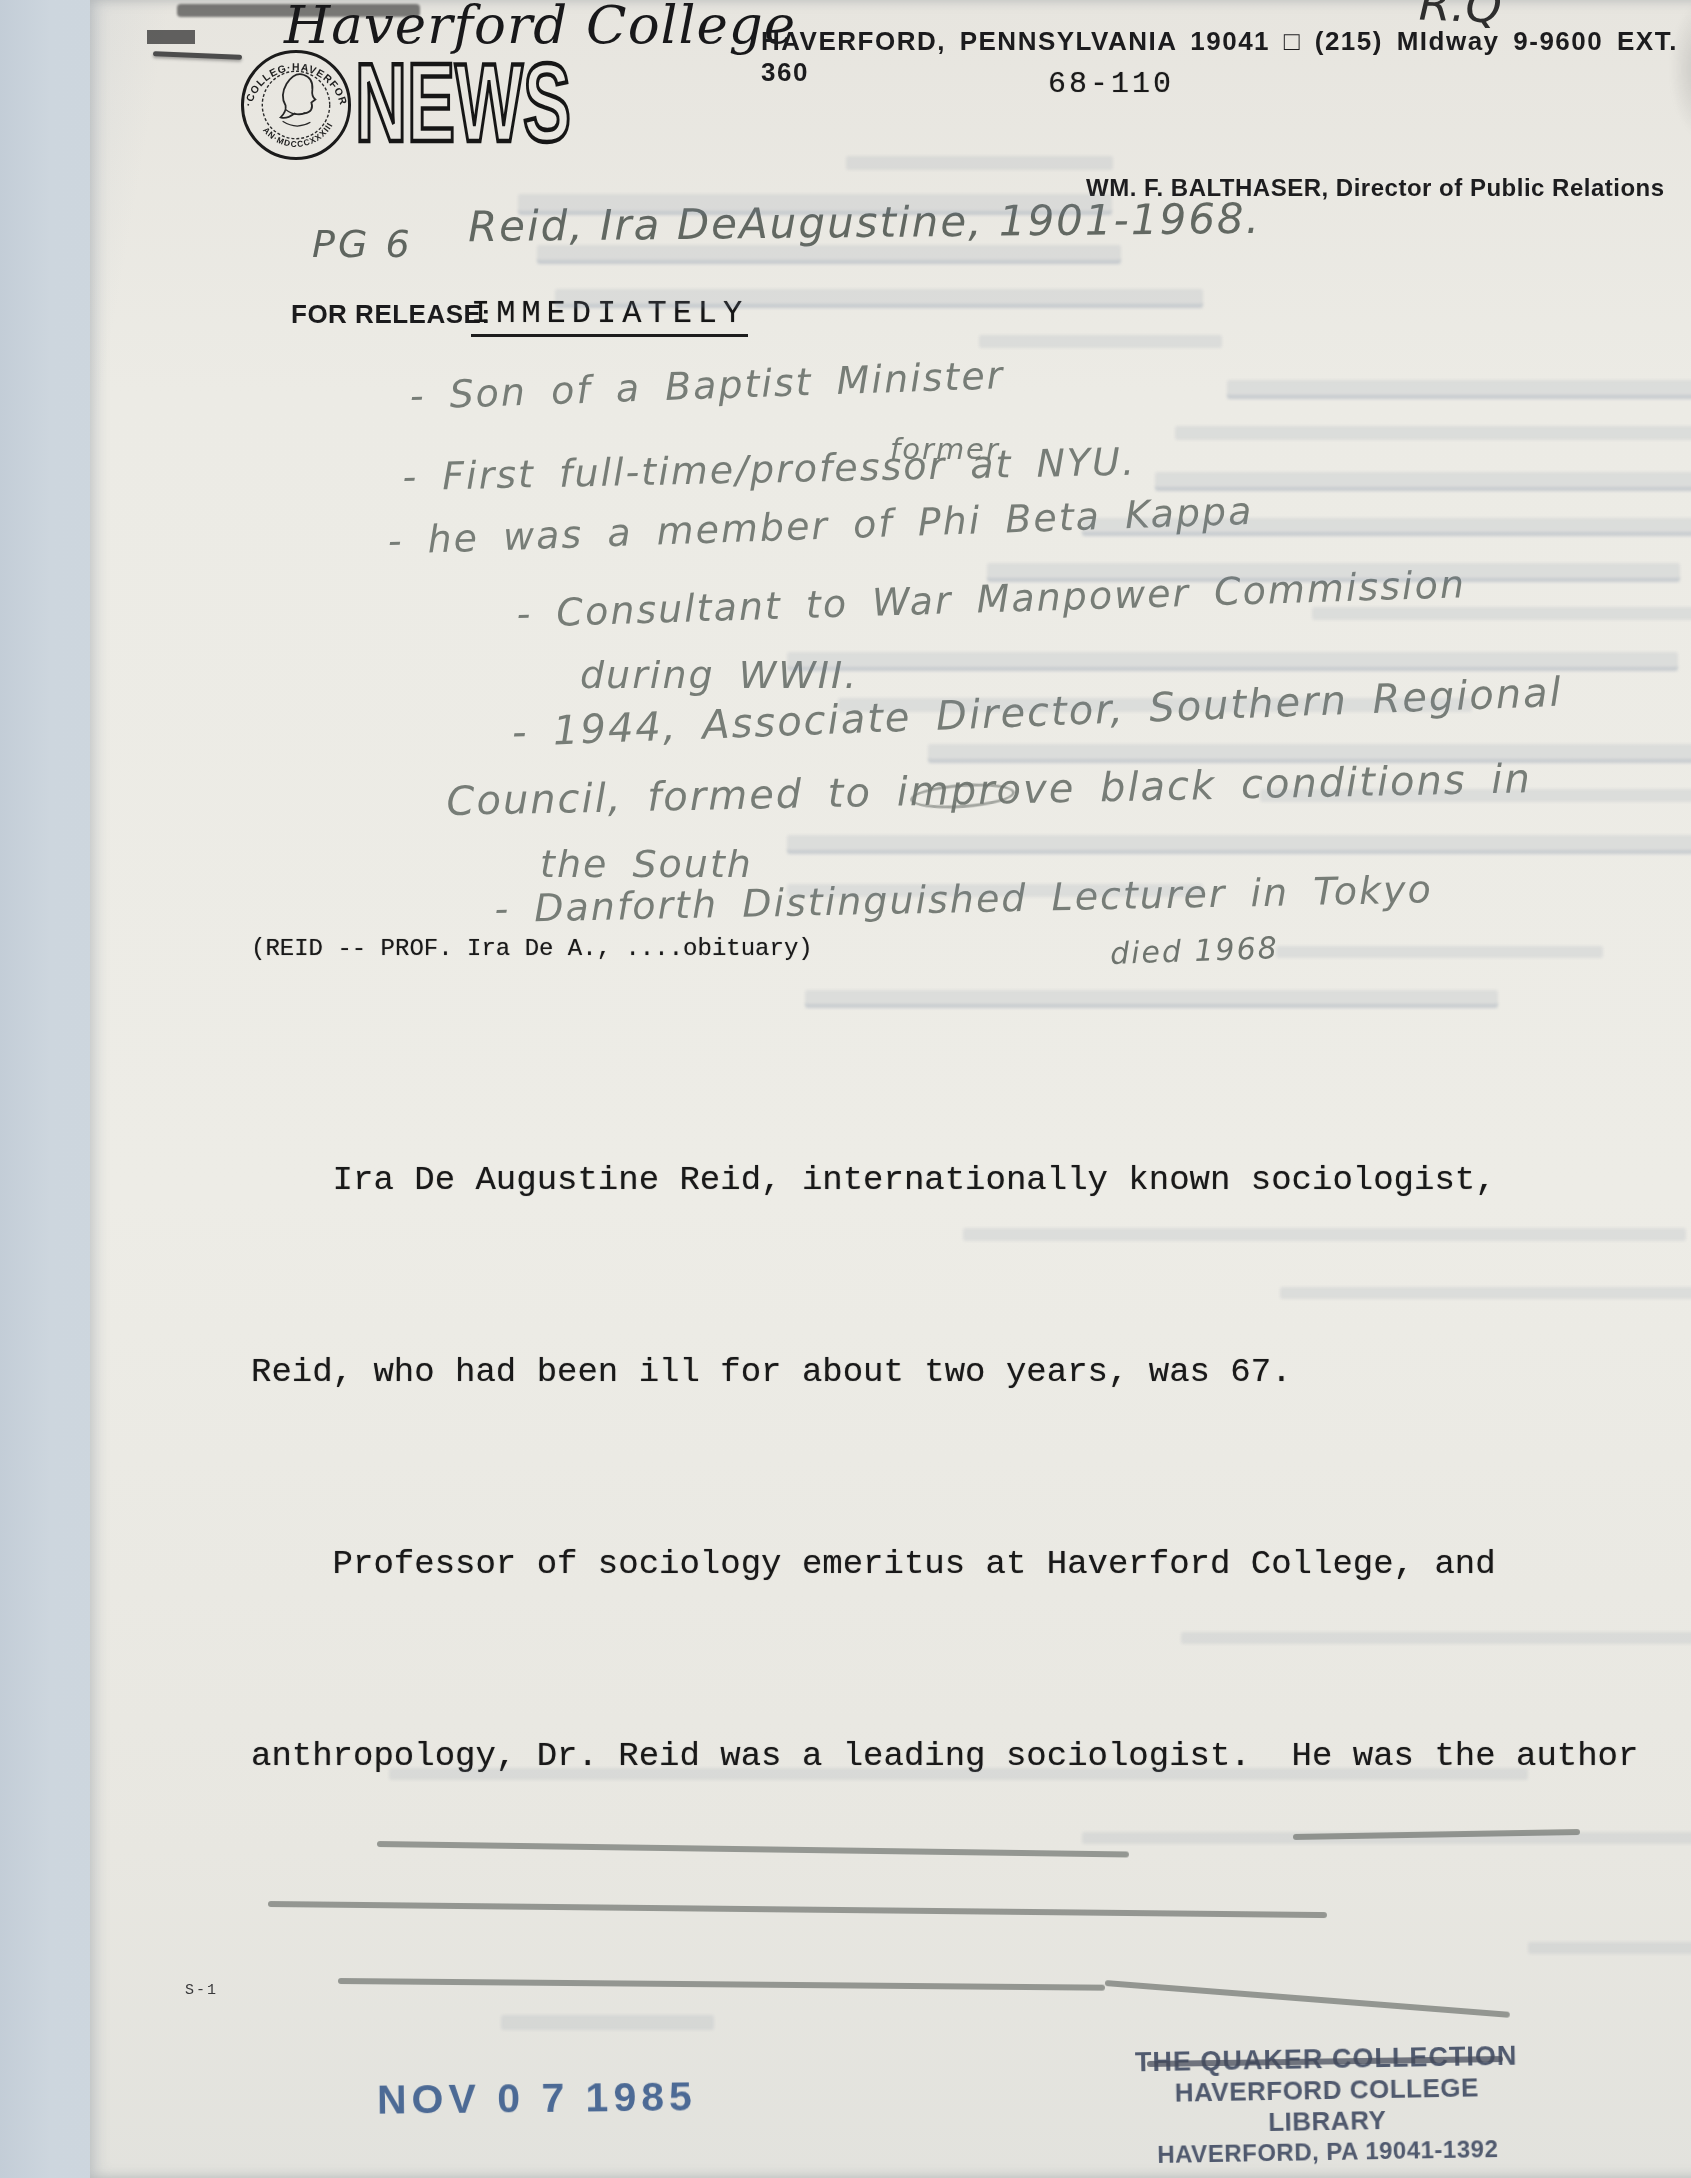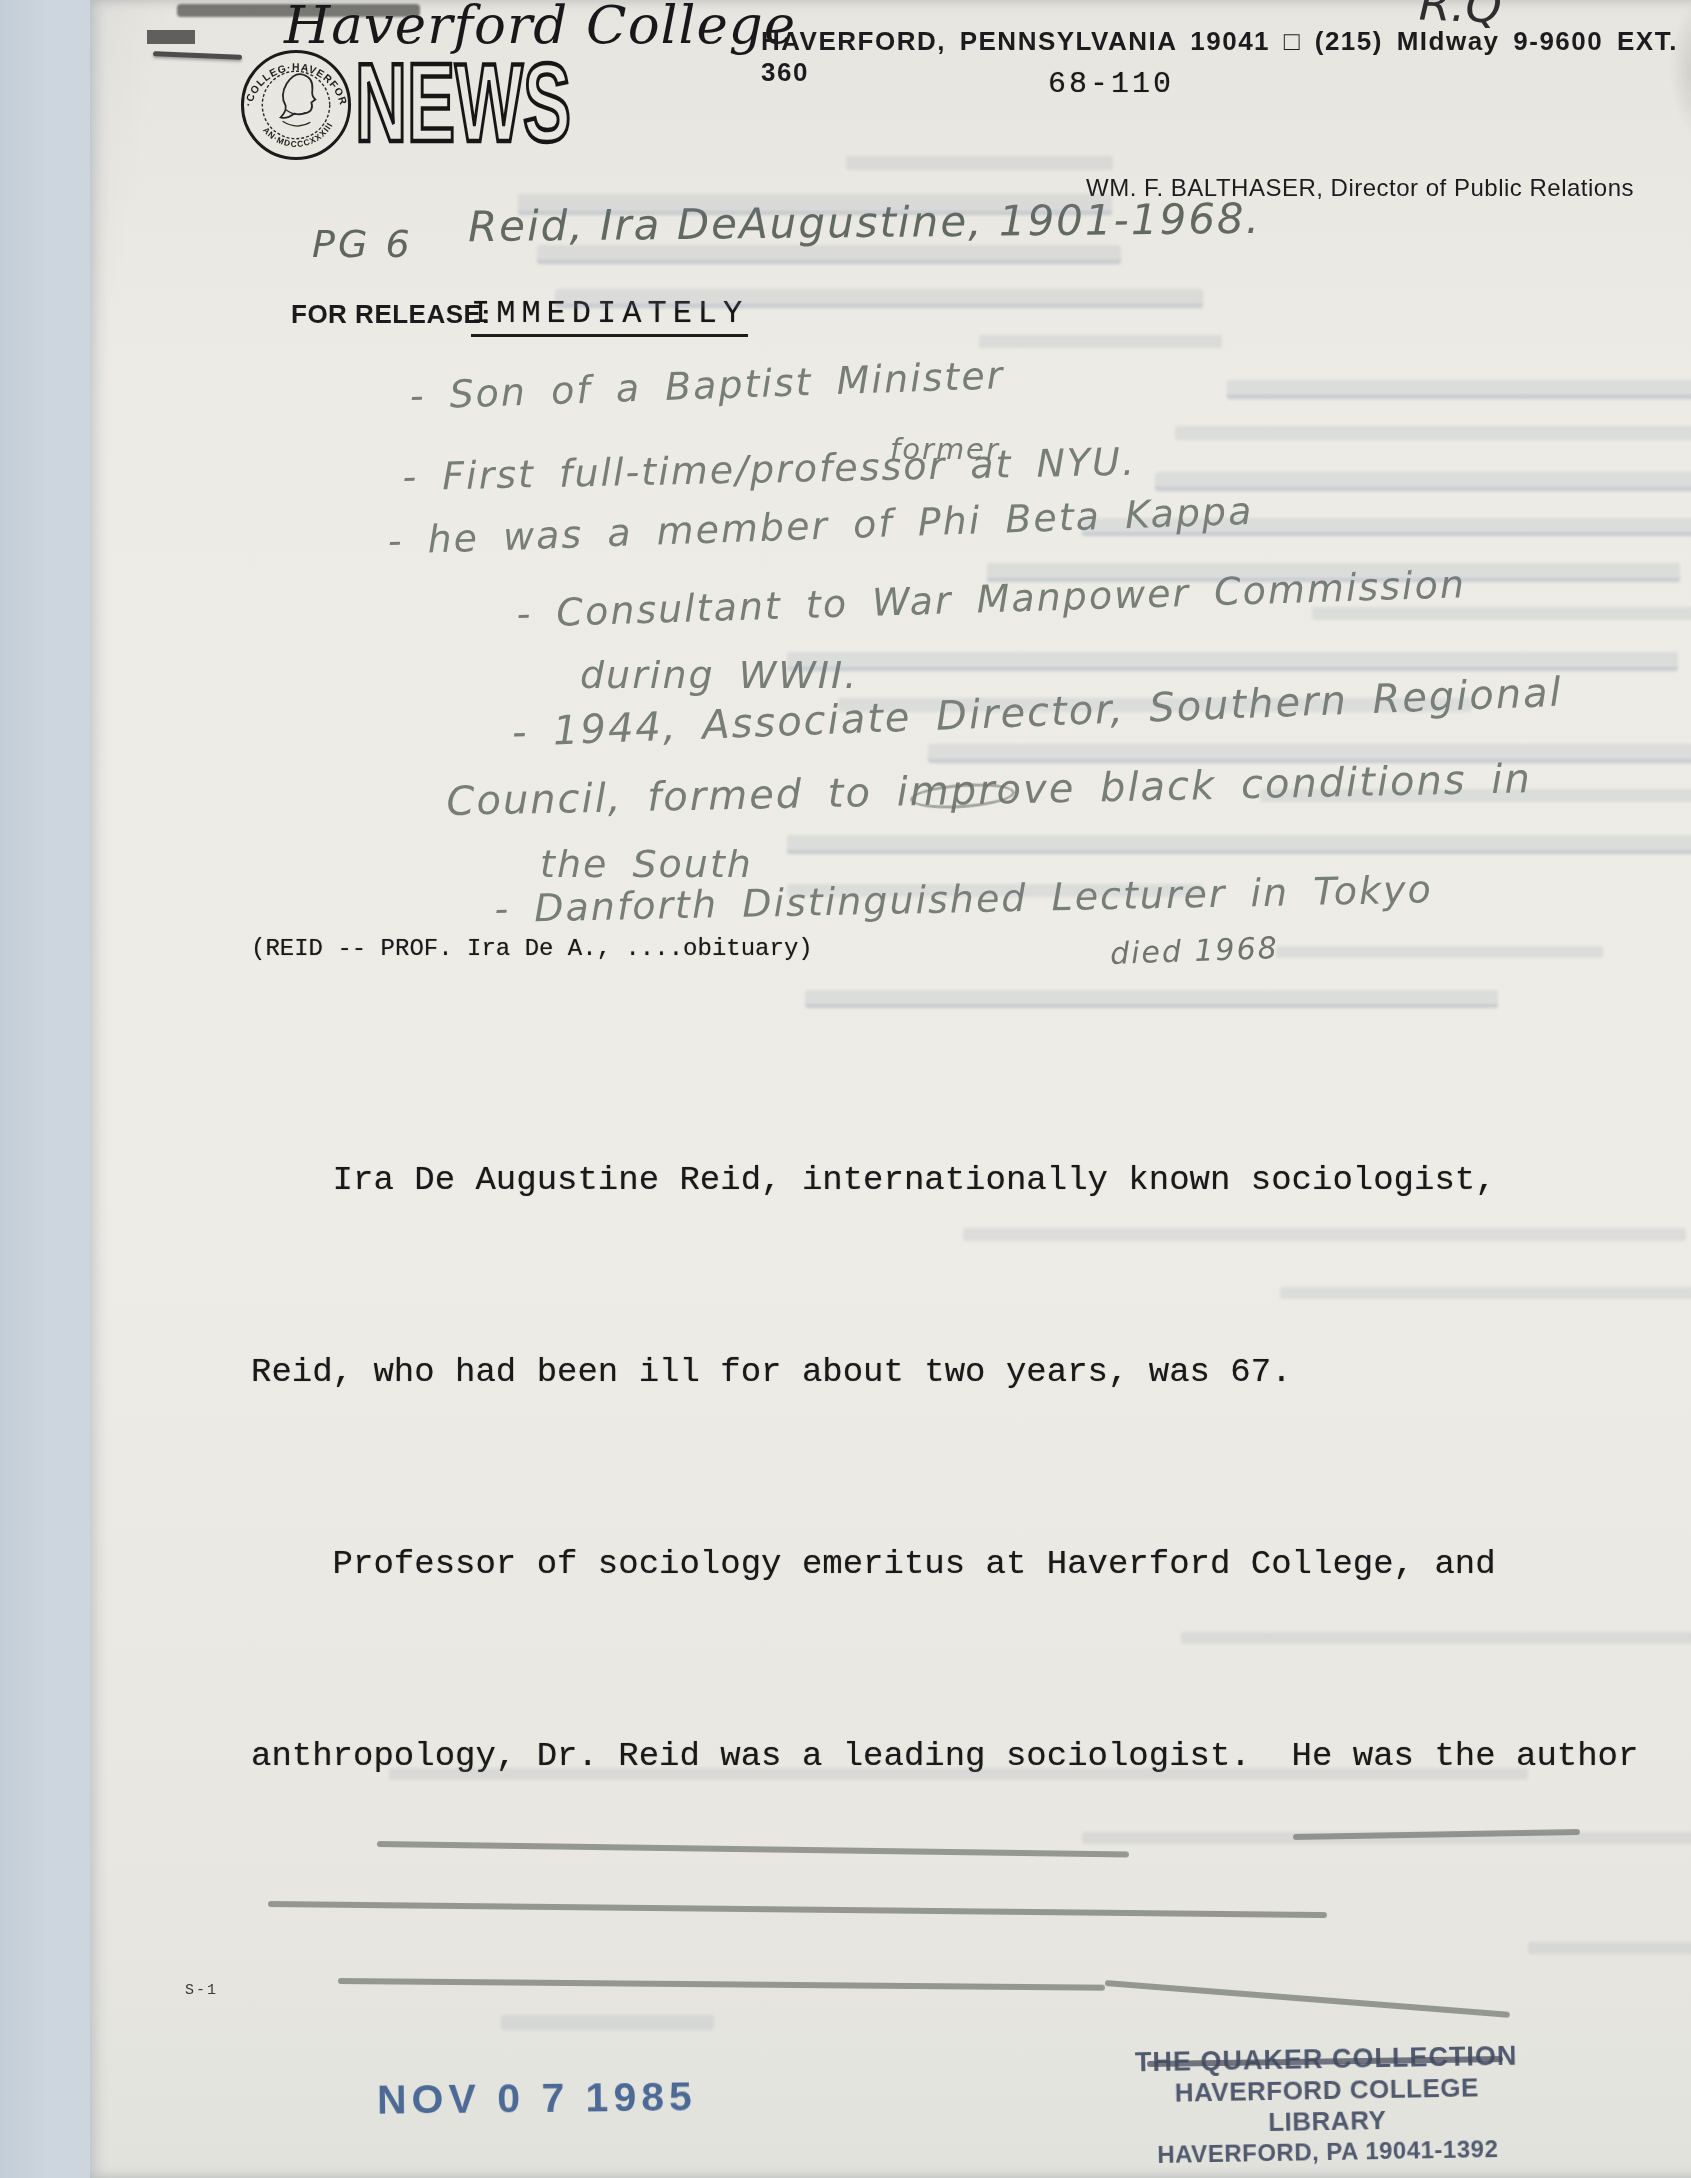--- a/index.html
+++ b/index.html
@@ -8,21 +8,21 @@
   .scan-bg{position:relative;width:1692px;height:2178px;background:linear-gradient(90deg,#c3cdd7 0%,#cdd6de 3%,#d4dce3 100%);overflow:hidden;}
   .paper{position:absolute;left:46px;top:0;width:1646px;height:2178px;
     background:
       linear-gradient(100deg, rgba(180,190,200,.18) 0%, rgba(0,0,0,0) 4%),
       linear-gradient(180deg,#e7e5df 0%,#ecebe5 18%,#edece6 55%,#e8e7e1 85%,#e2e2dd 100%);
     box-shadow: inset 6px 0 14px rgba(100,115,135,.25), inset -4px 0 10px rgba(120,120,115,.18); margin-left: 44px;}
   
   .college-name{position:absolute;left:194px;top:-6px;font-family:"DejaVu Serif",serif;font-style:italic;font-size:53px;color:#18181a;letter-spacing:1px;}
   .address-line{position:absolute;left:671px;top:26px;font-size:26px;font-weight:bold;color:#1c1c1e;letter-spacing:1.5px;word-spacing:5px;}
   .release-number{position:absolute;left:958px;top:67px;font-family:"Liberation Mono","DejaVu Sans Mono",monospace;font-size:30px;color:#222;letter-spacing:3px;}
-  .director-line{position:absolute;left:996px;top:174px;font-size:24px;font-weight:normal;color:#1d1d1f;letter-spacing:0.5px;}
+  .director-line{position:absolute;left:996px;top:174px;font-size:24px;font-weight:bold;color:#1d1d1f;letter-spacing:0.5px;}
   .corner-note{position:absolute;left:1329px;top:-22px;font-family:"DejaVu Sans",sans-serif;font-style:italic;font-size:46px;color:#2e2e2e;transform:rotate(2deg);}
   .news-svg{position:absolute;left:263px;top:44px;}
   .seal-svg{position:absolute;left:149px;top:48px;}
   
   .pg-ref{position:absolute;left:222px;top:222px;font-family:"DejaVu Sans",sans-serif;font-style:italic;font-size:38px;color:#5f655f;letter-spacing:3px;}
   .catalog-title{position:absolute;left:378px;top:198px;font-family:"DejaVu Sans",sans-serif;font-style:italic;font-size:42px;color:#626862;letter-spacing:2px;transform:rotate(-.6deg);}
   .release-label{position:absolute;left:201px;top:299px;font-size:26px;font-weight:bold;color:#1b1b1d;letter-spacing:0.5px;}
   .release-value{position:absolute;left:381px;top:295px;font-family:"Liberation Mono","DejaVu Sans Mono",monospace;font-size:32px;color:#161616;letter-spacing:6px;border-bottom:3px solid #1d1d1d;padding-bottom:2px;text-shadow:0 0 1px rgba(20,20,20,.45);}
   
   .hw{position:absolute;font-family:"DejaVu Sans",sans-serif;font-style:italic;color:#6e746e;letter-spacing:2px;word-spacing:10px;opacity:.92;transform-origin:left top;white-space:nowrap;}

